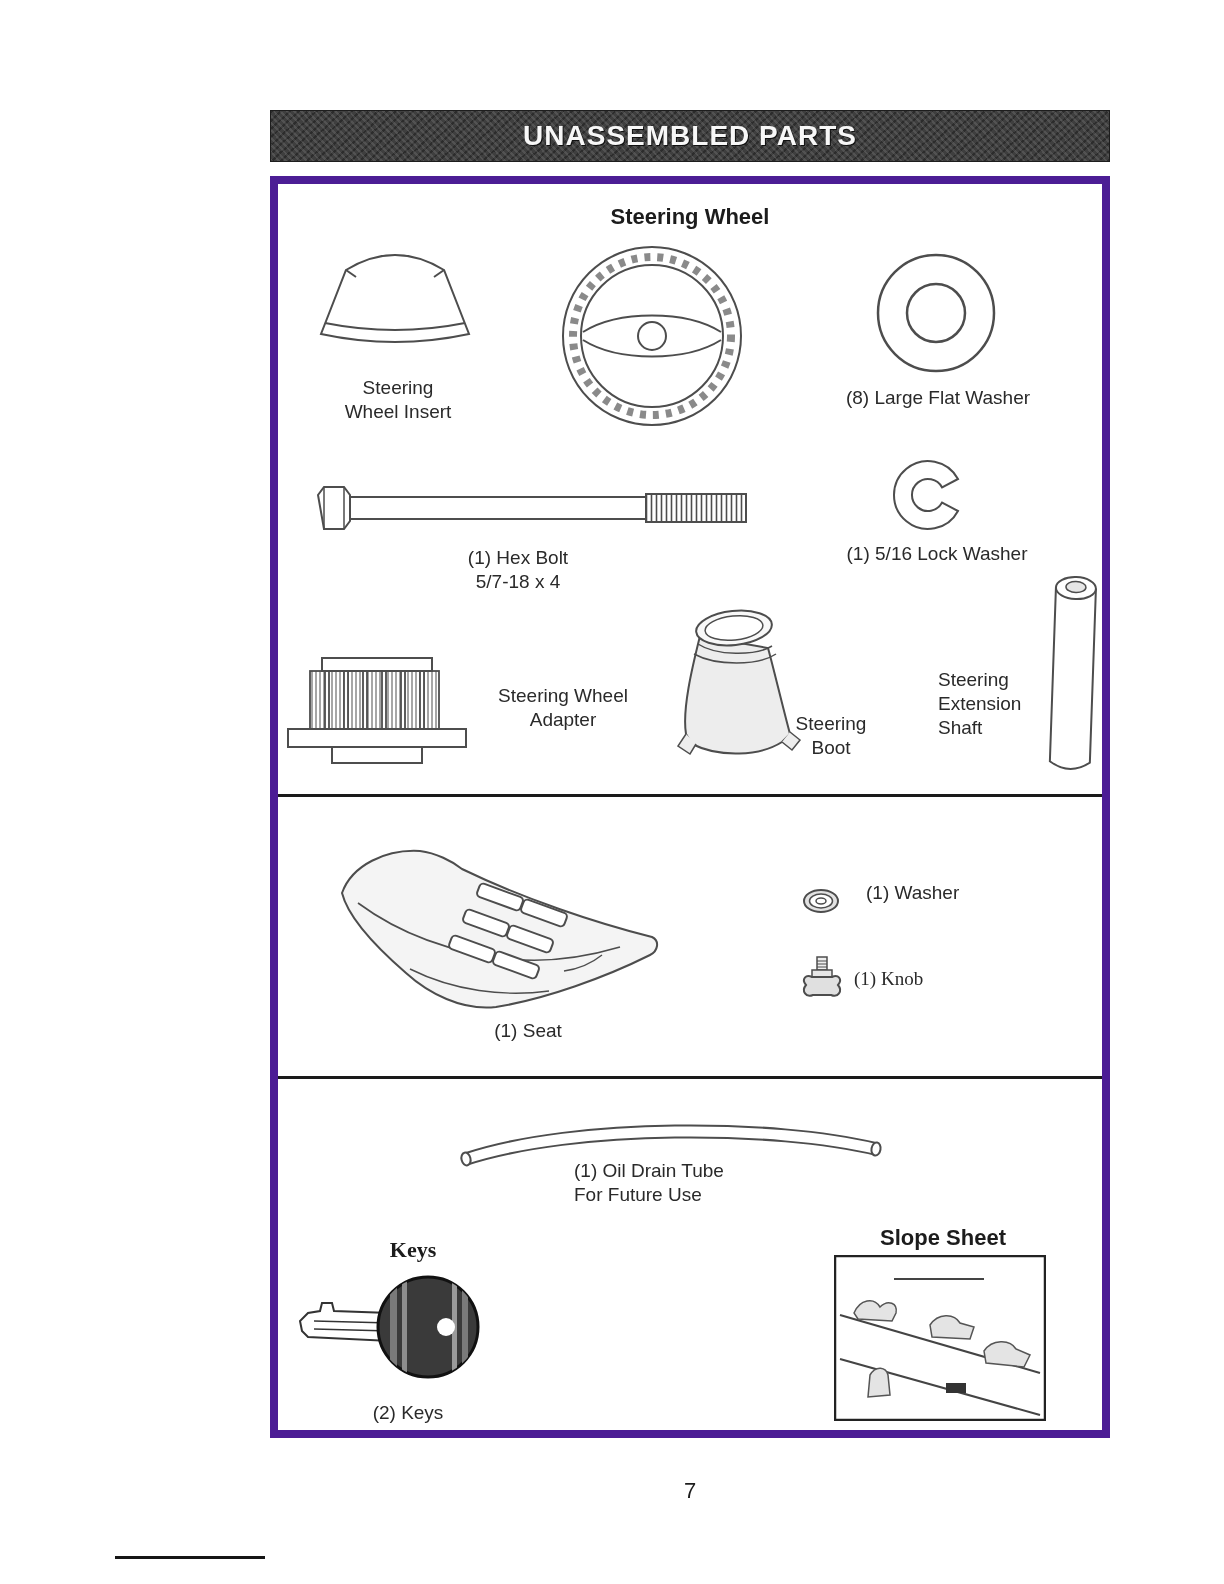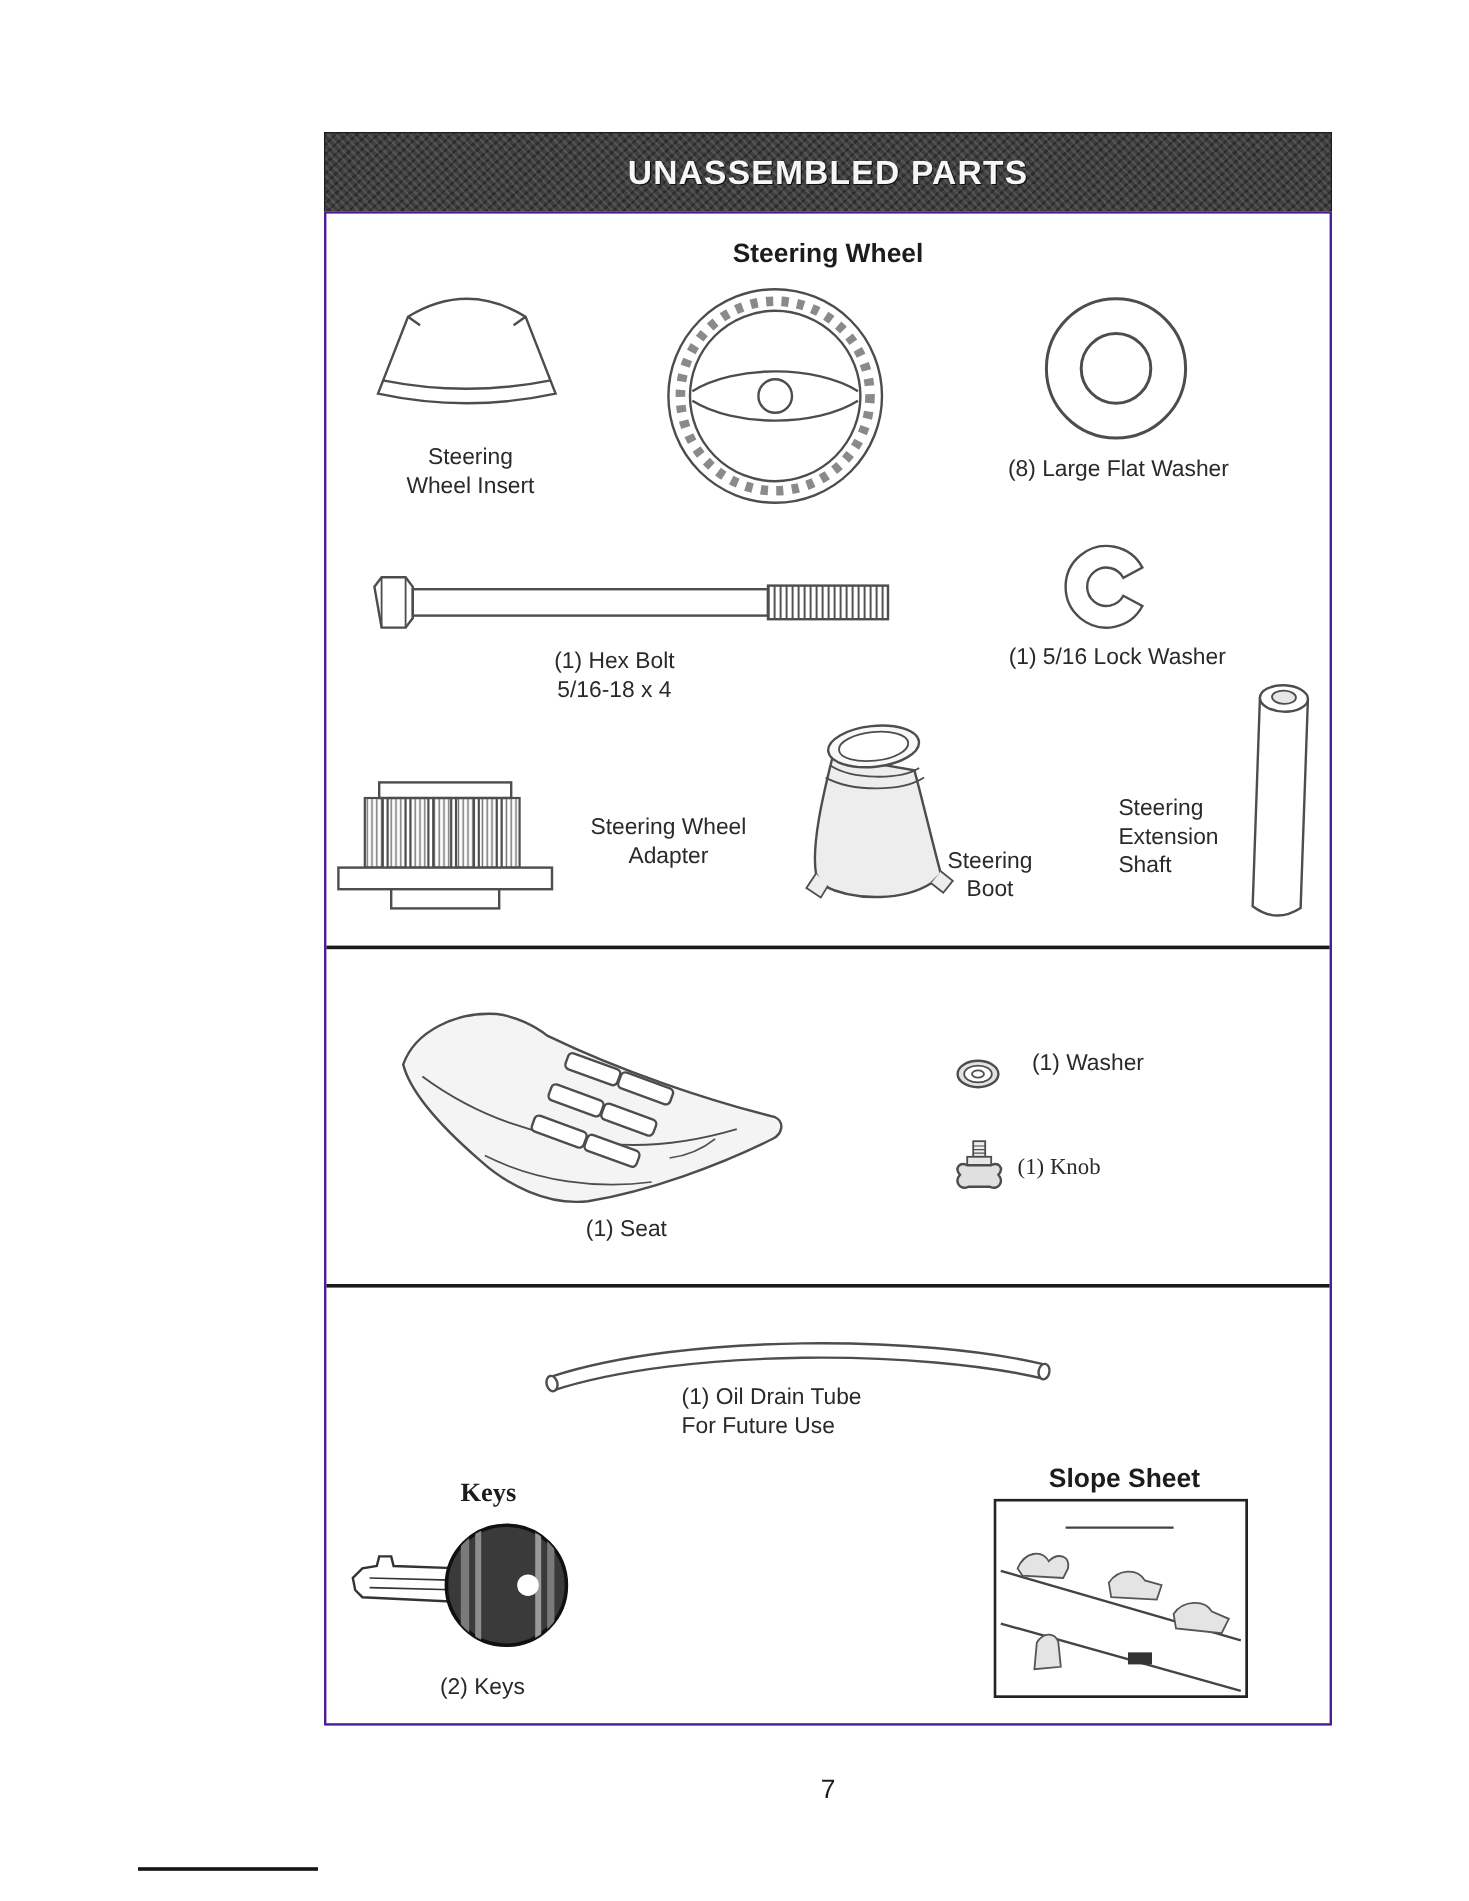--- a/index.html
+++ b/index.html
@@ -5,36 +5,36 @@
   * { margin:0; padding:0; box-sizing:border-box; }
   html,body { background:#ffffff; }
   body { font-family:"Liberation Sans", sans-serif; color:#222; }
   .page { position:relative; width:1224px; height:1584px; background:#fff; overflow:hidden; }
   .abs { position:absolute; }
   .label { font-size:19px; line-height:1.25; color:#2a2a2a; white-space:pre-line; }
   .center { text-align:center; }
   .section-title { font-size:22px; font-weight:bold; color:#1c1c1c; text-align:center; }
 
   .banner {
-    position:absolute; left:270px; top:110px; width:840px; height:68px;
+    position:absolute; left:270px; top:110px; width:840px; height:52px;
     background-color:#3f3f3f;
     background-image:
       repeating-linear-gradient(47deg, rgba(255,255,255,0.10) 0 2px, rgba(0,0,0,0) 2px 5px),
       repeating-linear-gradient(-43deg, rgba(0,0,0,0.30) 0 2px, rgba(0,0,0,0) 2px 6px);
     border:1px solid #1d1d1d;
     display:flex; align-items:center; justify-content:center;
   }
   .banner-text {
     font-size:28px; font-weight:bold; letter-spacing:1px;
     color:#f7f7f7; text-shadow:1px 1px 0 #101010;
   }
 
   .parts-box {
     position:absolute; left:270px; top:176px; width:840px; height:1262px;
-    border:2px solid #4c1d95; background:#fff;
+    border:8px solid #4c1d95; background:#fff;
   }
   .sect { position:relative; width:100%; }
   #sect-steering { height:613px; border-bottom:3px solid #1a1a1a; }
   #sect-seat     { height:282px; border-bottom:3px solid #1a1a1a; }
   #sect-misc     { height:363px; }
 
   svg { display:block; }
 
   .page-number { font-size:22px; color:#1c1c1c; text-align:center; }
   .footer-rule { position:absolute; left:115px; top:1556px; width:150px; height:3px; background:#151515; }
@@ -84,21 +84,21 @@
             <line x1="2.5" y1="0" x2="2.5" y2="30" stroke="#4d4d4d" stroke-width="1.6"></line>
           </pattern>
         </defs>
         <path d="M 4,13 L 10,5 L 30,5 L 36,13 L 36,39 L 30,47 L 10,47 Z" fill="#ffffff" stroke="#4d4d4d" stroke-width="2"></path>
         <line x1="10" y1="5" x2="10" y2="47" stroke="#4d4d4d" stroke-width="1.5"></line>
         <line x1="30" y1="5" x2="30" y2="47" stroke="#4d4d4d" stroke-width="1.5"></line>
         <rect x="36" y="15" width="296" height="22" fill="#ffffff" stroke="#4d4d4d" stroke-width="2"></rect>
         <rect x="332" y="12" width="100" height="28" fill="url(#thrP)" stroke="#4d4d4d" stroke-width="2"></rect>
       </svg>
       <div class="abs label center" style="left:140px; top:362px; width:200px;">(1) Hex Bolt
-5/16-18 x 4</div>
+5/7-18 x 4</div>
 
       <svg class="abs" style="left:602px; top:272px;" width="96" height="78" viewBox="0 0 96 78">
         <path d="M 78,55 A 34,34 0 1 1 78,23 L 62.1,31.5 A 16,16 0 1 0 62.1,46.5 Z" fill="#ffffff" stroke="#4d4d4d" stroke-width="2"></path>
       </svg>
       <div class="abs label center" style="left:519px; top:358px; width:280px;">(1) 5/16 Lock Washer</div>
 
       <svg class="abs" style="left:8px; top:472px;" width="182" height="110" viewBox="0 0 182 110">
         <defs>
           <pattern id="ribP" width="4" height="60" patternUnits="userSpaceOnUse">
             <line x1="2" y1="0" x2="2" y2="60" stroke="#6a6a6a" stroke-width="1.2"></line>

